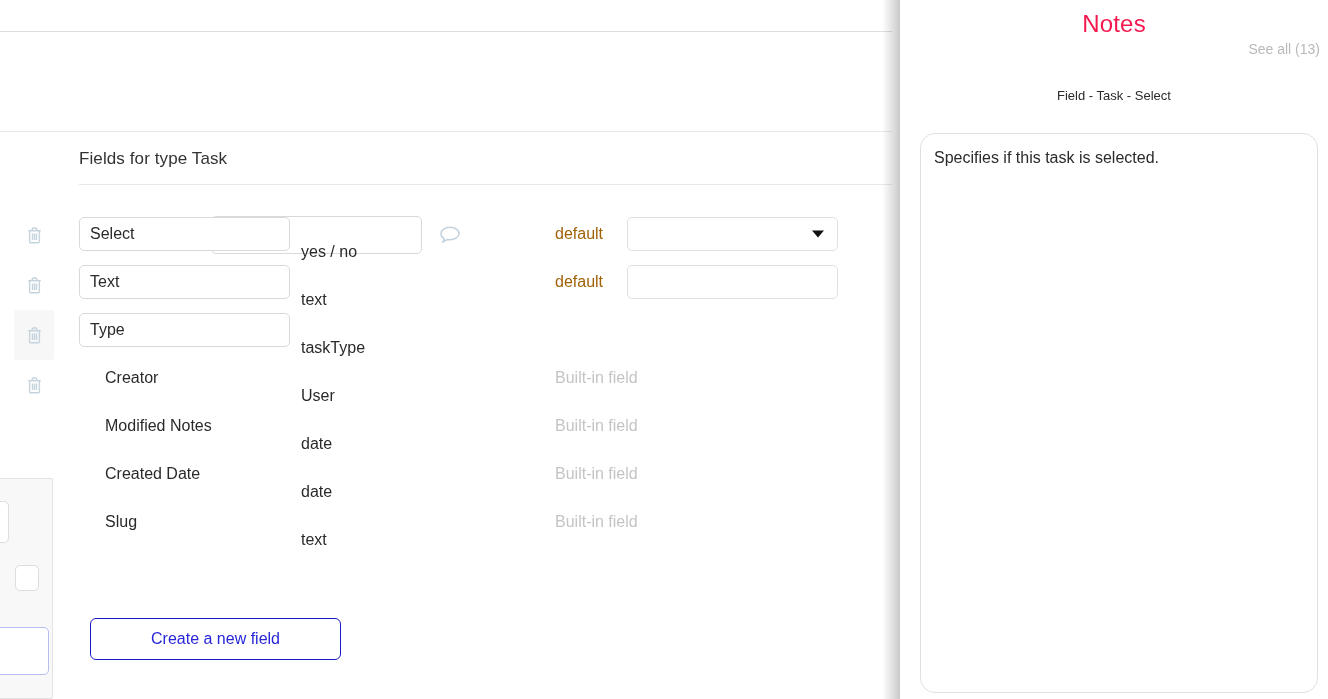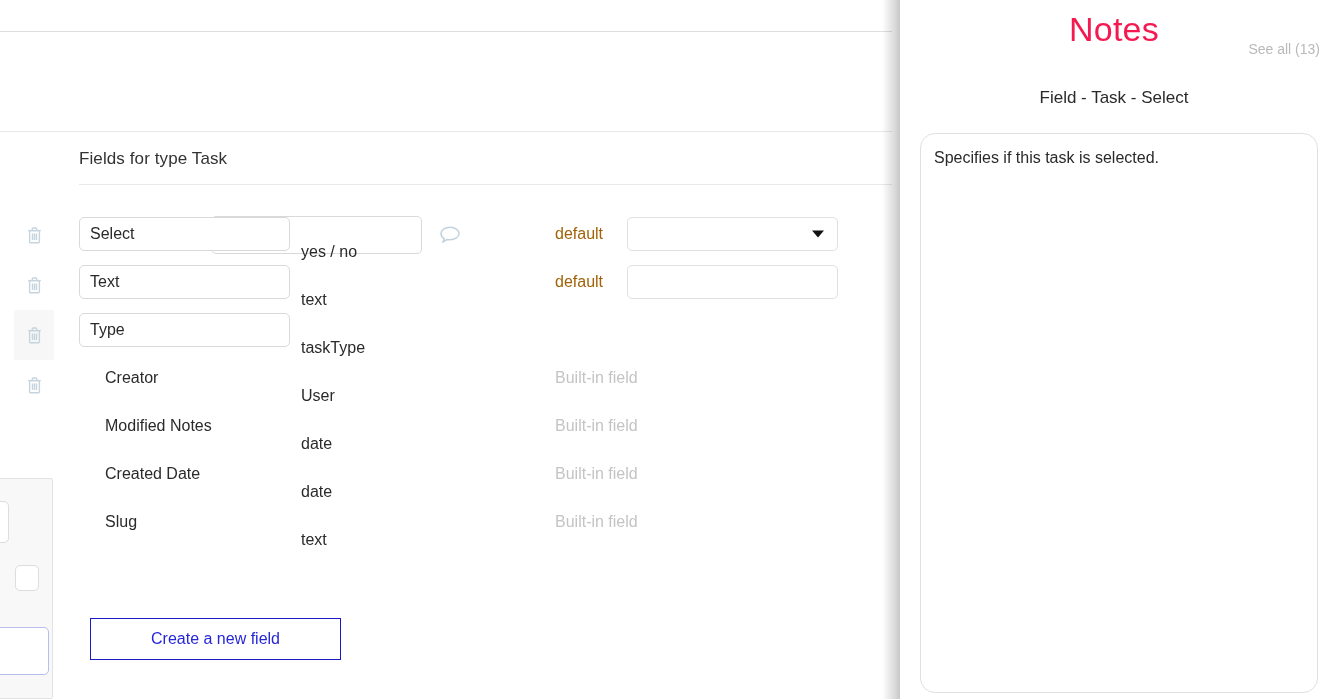--- a/index.html
+++ b/index.html
@@ -124,21 +124,21 @@
     width: 0; height: 0;
     border-left: 6px solid transparent;
     border-right: 6px solid transparent;
     border-top: 7px solid #111111;
   }
 
   
   .create-btn {
     position: absolute; left: 90px; top: 618px;
     width: 251px; height: 42px;
-    border: 1px solid #1a19c6; border-radius: 0;
+    border: 1px solid #1a19c6; border-radius: 6px;
     background: #ffffff;
     color: #2726d6;
     font-family: "Liberation Sans", sans-serif;
     font-size: 16px;
     cursor: pointer;
     display:flex; align-items:center; justify-content:center;
   }
 
   
   .notes-shadow {
@@ -146,31 +146,31 @@
     background: linear-gradient(to right, rgba(0,0,0,0) 0%, rgba(0,0,0,0.16) 78%, rgba(0,0,0,0.22) 100%);
   }
   .notes-panel {
     position: absolute; left: 900px; top: 0;
     width: 428px; height: 699px;
     background: #ffffff;
   }
   .notes-title {
     position: absolute; left: 0; top: 10px; width: 428px;
     text-align: center;
-    font-size: 34px; color: #f4194f; font-weight: normal;
+    font-size: 24px; color: #f4194f; font-weight: normal;
     letter-spacing: .2px;
   }
   .notes-seeall {
     position: absolute; right: 8px; top: 41px;
     font-size: 14px; color: #b9b9b9;
     cursor: pointer;
   }
   .notes-subtitle {
     position: absolute; left: 0; top: 88px; width: 428px;
-    text-align: center; font-size: 17px; color: #2a2a2a;
+    text-align: center; font-size: 13px; color: #2a2a2a;
   }
   .notes-textarea {
     position: absolute; left: 20px; top: 133px;
     width: 398px; height: 560px;
     border: 1px solid #e0e0e0; border-radius: 15px;
     background: #fff;
     font-family: "Liberation Sans", sans-serif;
     font-size: 16px; color: #2a2a2a; line-height: 1.45;
     padding: 12px 13px;
     resize: none; outline: none; overflow: hidden;

